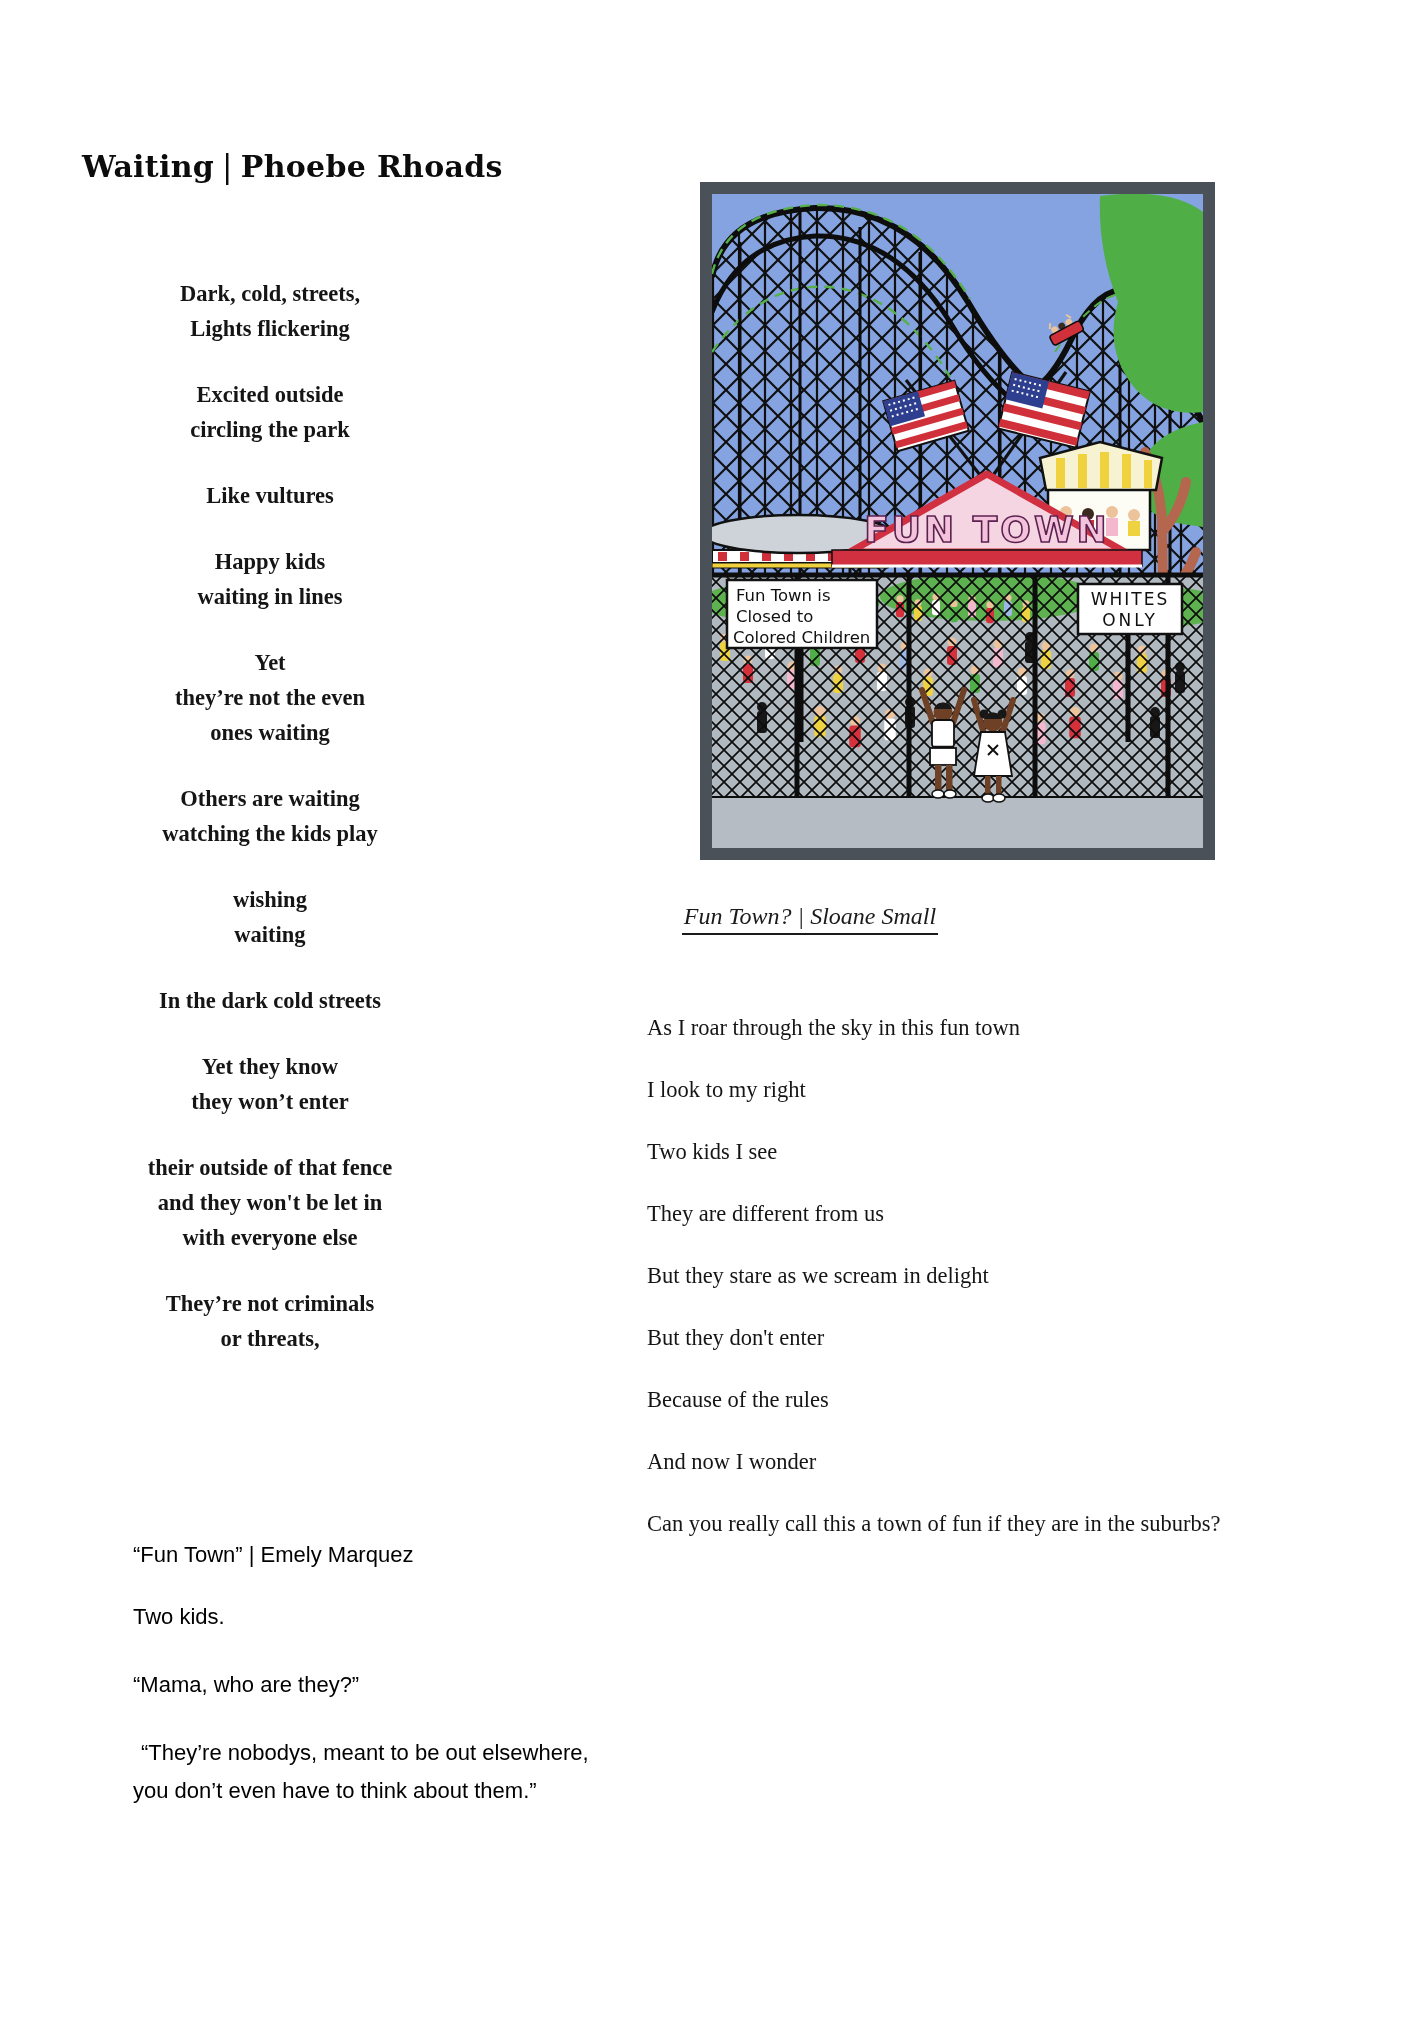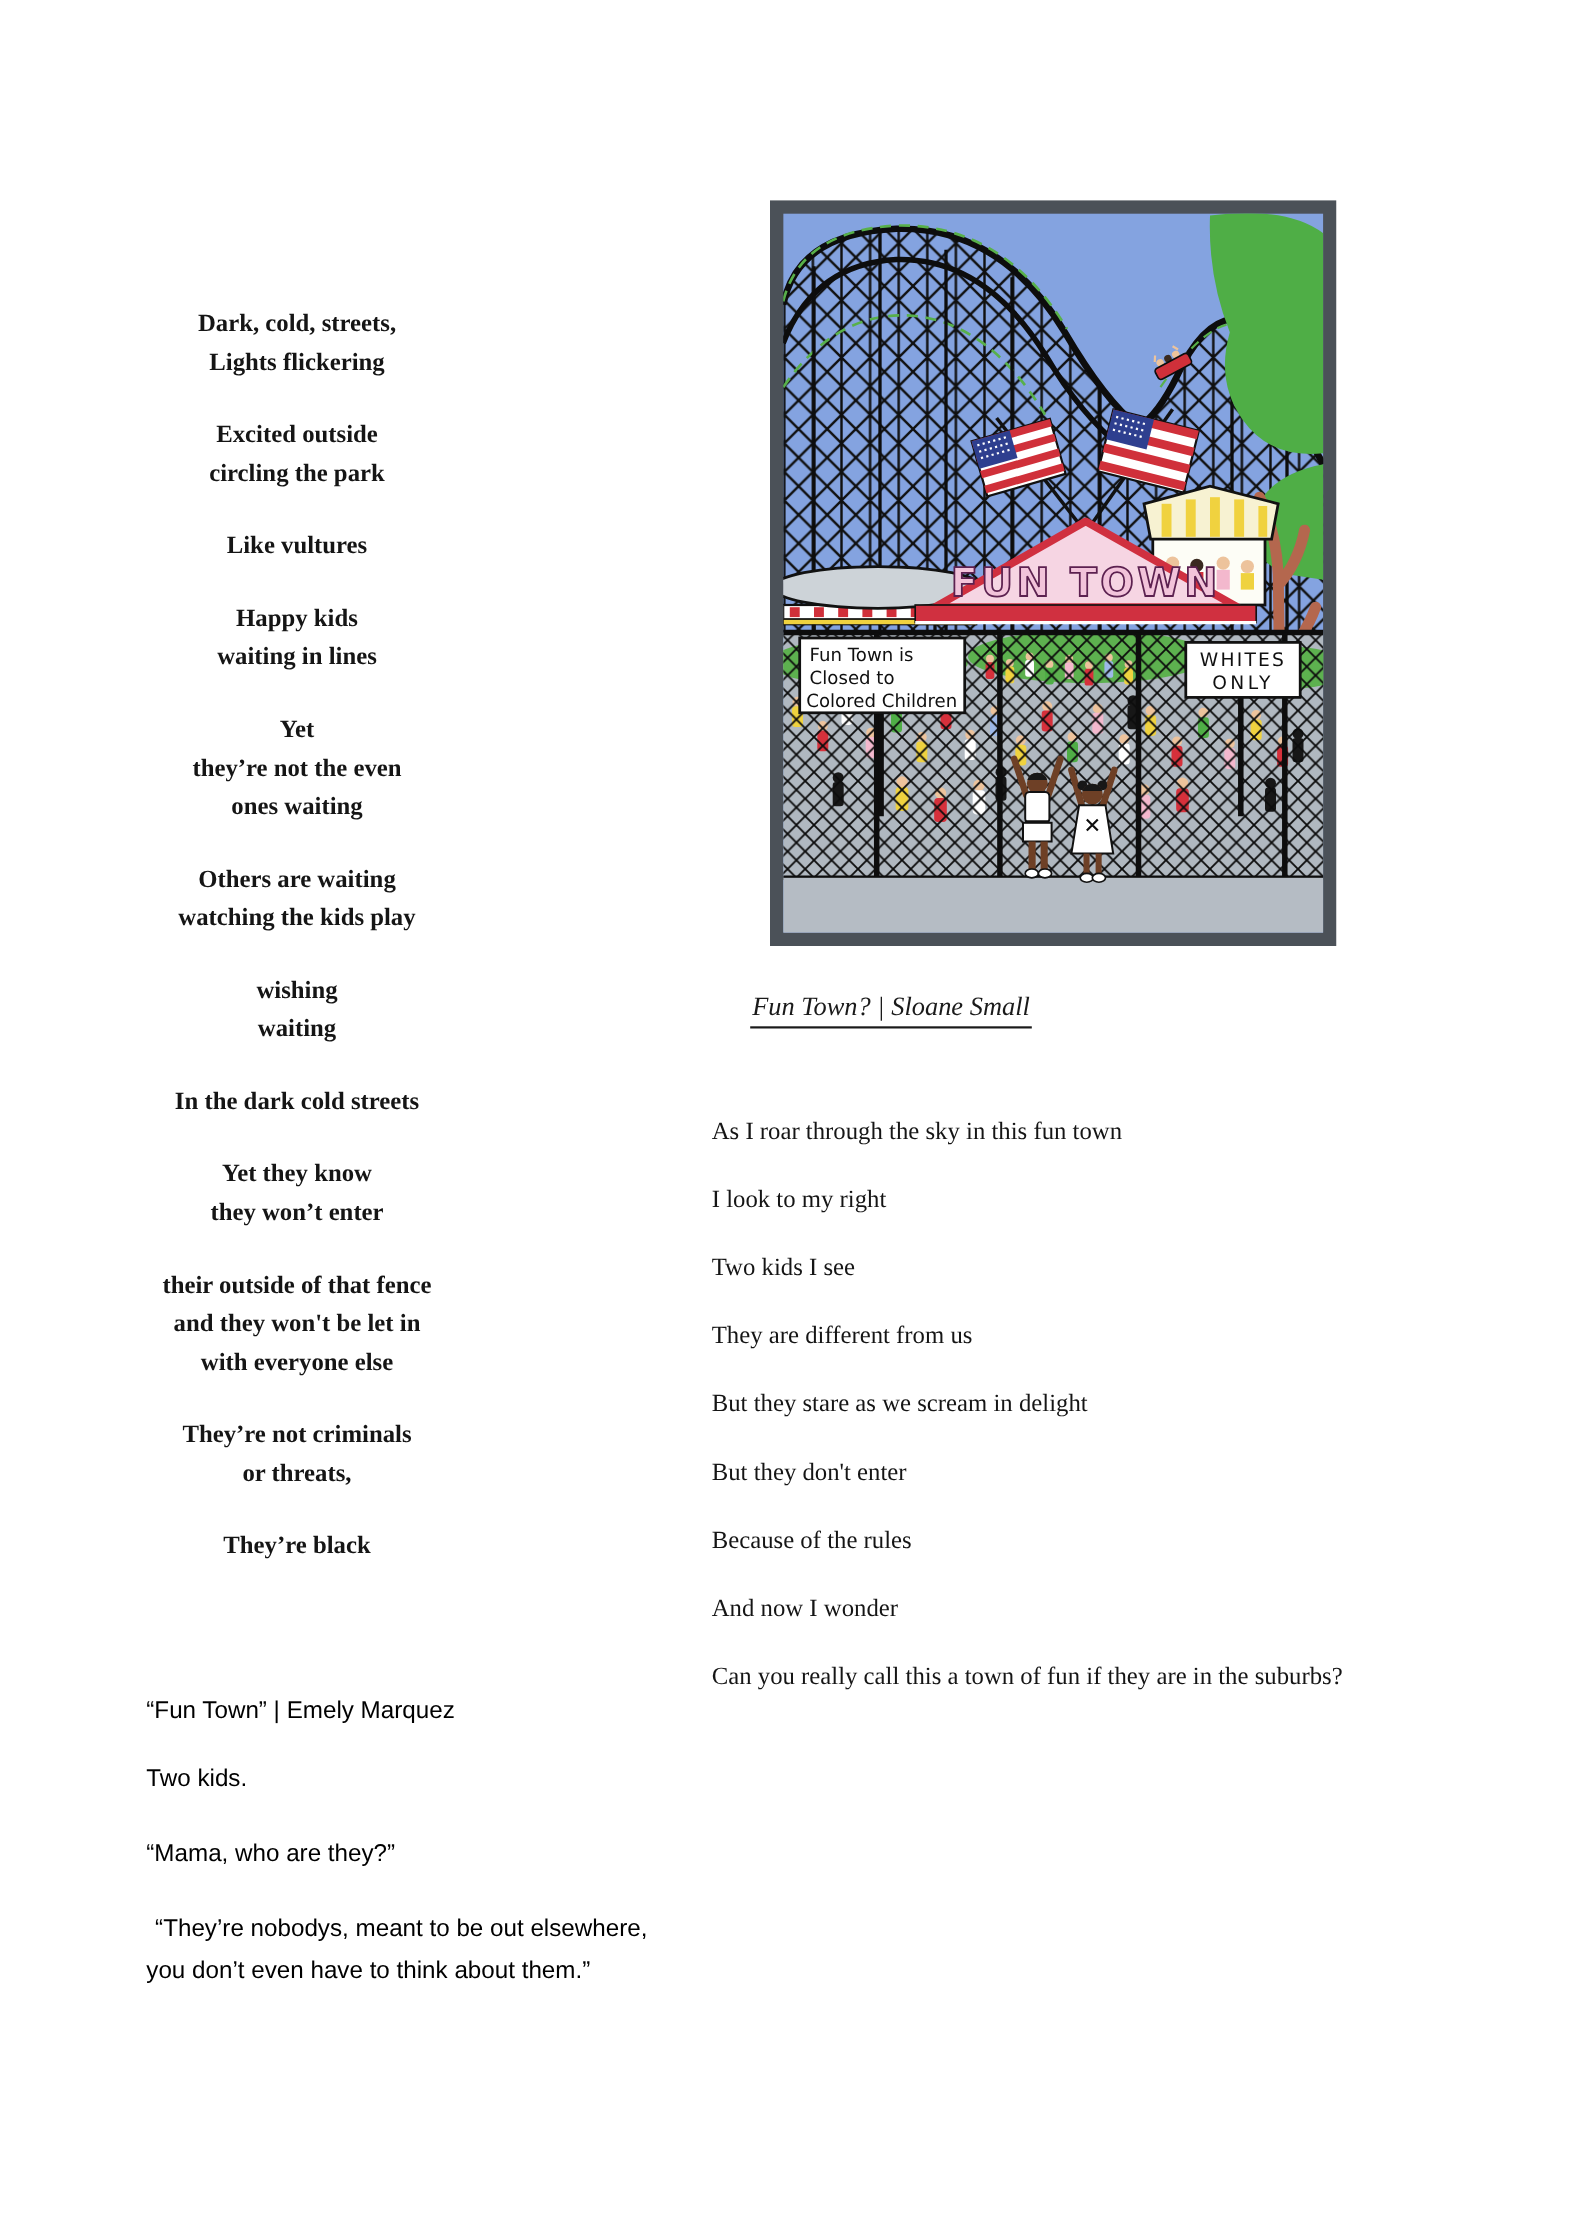--- a/index.html
+++ b/index.html
@@ -34,20 +34,23 @@
   
   text.signtext{font-family:"DejaVu Sans", sans-serif;fill:#101010;}
   text.marquee{font-family:"DejaVu Sans", sans-serif;font-weight:bold;
       fill:#f2c3da;stroke:#5c2150;stroke-width:1.6px;letter-spacing:3px;}
 </style>
 </head>
 <body>
 
 <div class="page">
 
+  <div class="main-title">
+    <span>Waiting</span><span class="sep">|</span><span>Phoebe Rhoads</span>
+  </div>
 
   <div class="poem-waiting">
     <div class="stanza">
       <div>Dark, cold, streets,</div>
       <div>Lights flickering</div>
     </div>
     <div class="stanza">
       <div>Excited outside</div>
       <div>circling the park</div>
     </div>
@@ -79,23 +82,20 @@
       <div>they won’t enter</div>
     </div>
     <div class="stanza">
       <div>their outside of that fence</div>
       <div>and they won't be let in</div>
       <div>with everyone else</div>
     </div>
     <div class="stanza">
       <div>They’re not criminals</div>
       <div>or threats,</div>
-    </div>
-    <div class="stanza">
-      <div>They’re black</div>
     </div>
   </div>
 
   <div class="artwork">
     <svg viewBox="0 0 515 678" xmlns="http://www.w3.org/2000/svg">
       <defs>
         <pattern id="latt" width="26" height="26" patternUnits="userSpaceOnUse">
           <path d="M0 0 L26 26 M26 0 L0 26 M13 0 L13 26" stroke="#101010" stroke-width="2.2" fill="none"></path>
         </pattern>
         <pattern id="fencepat" width="16" height="16" patternUnits="userSpaceOnUse">

